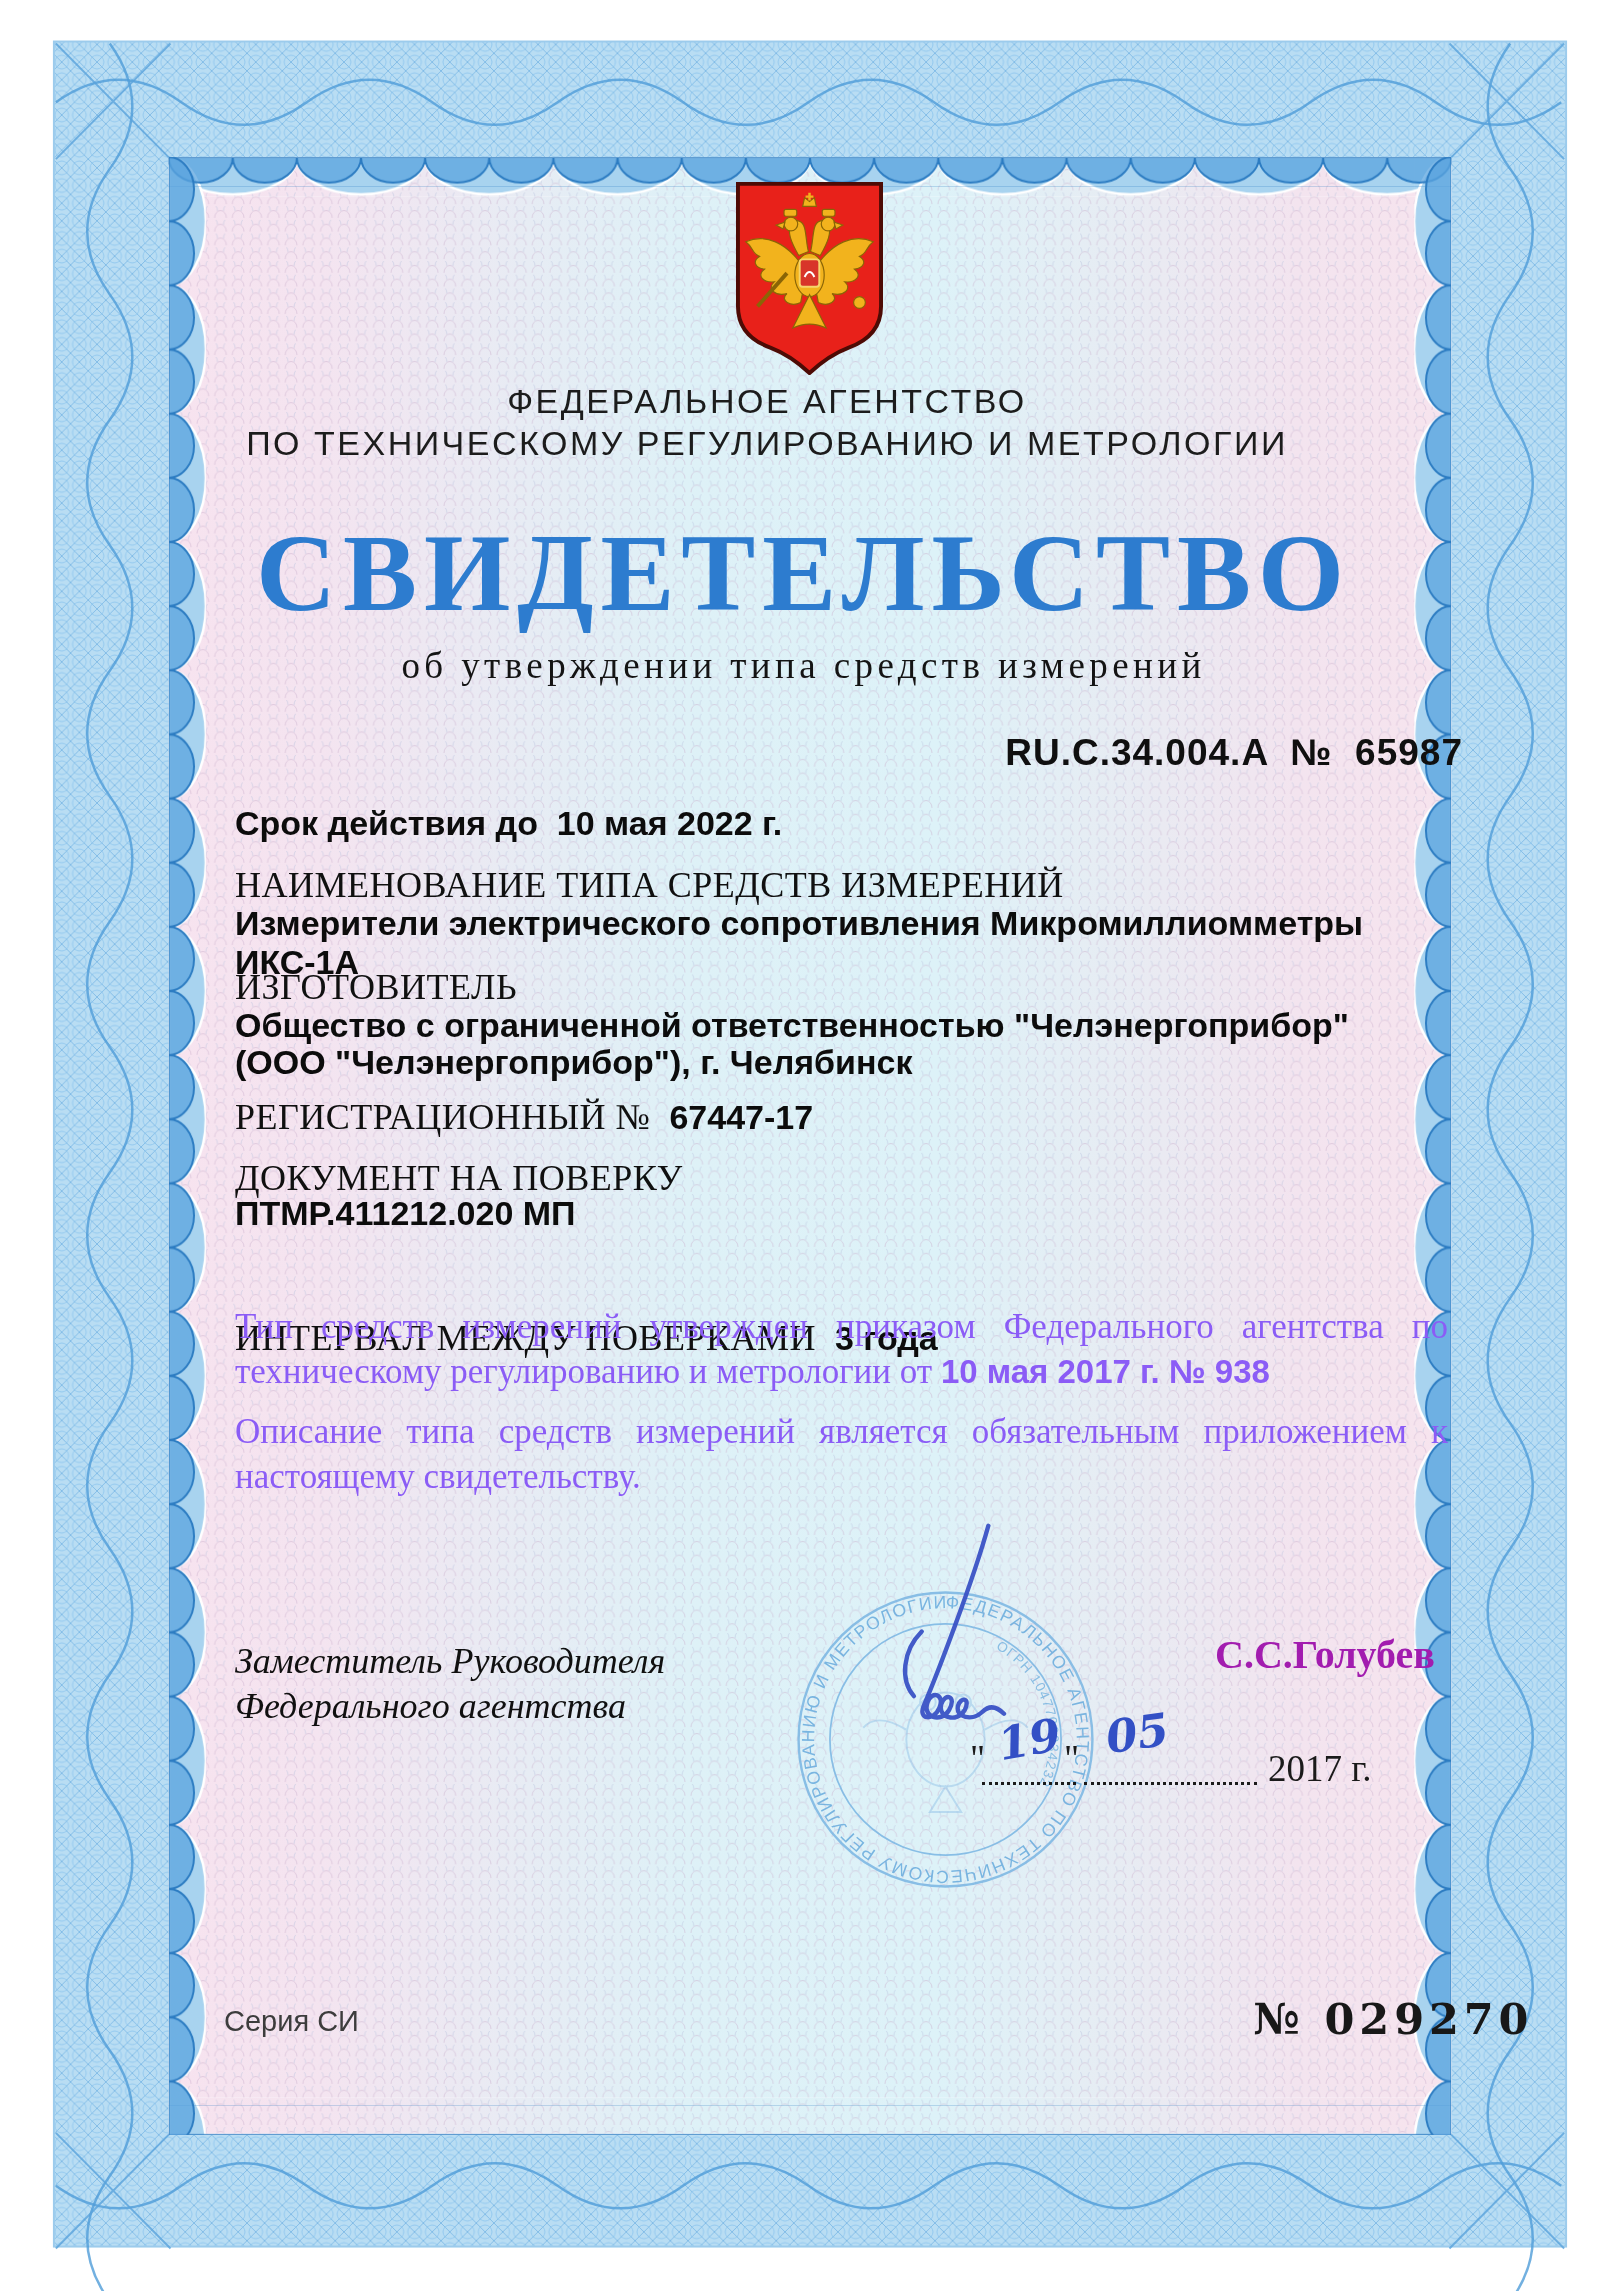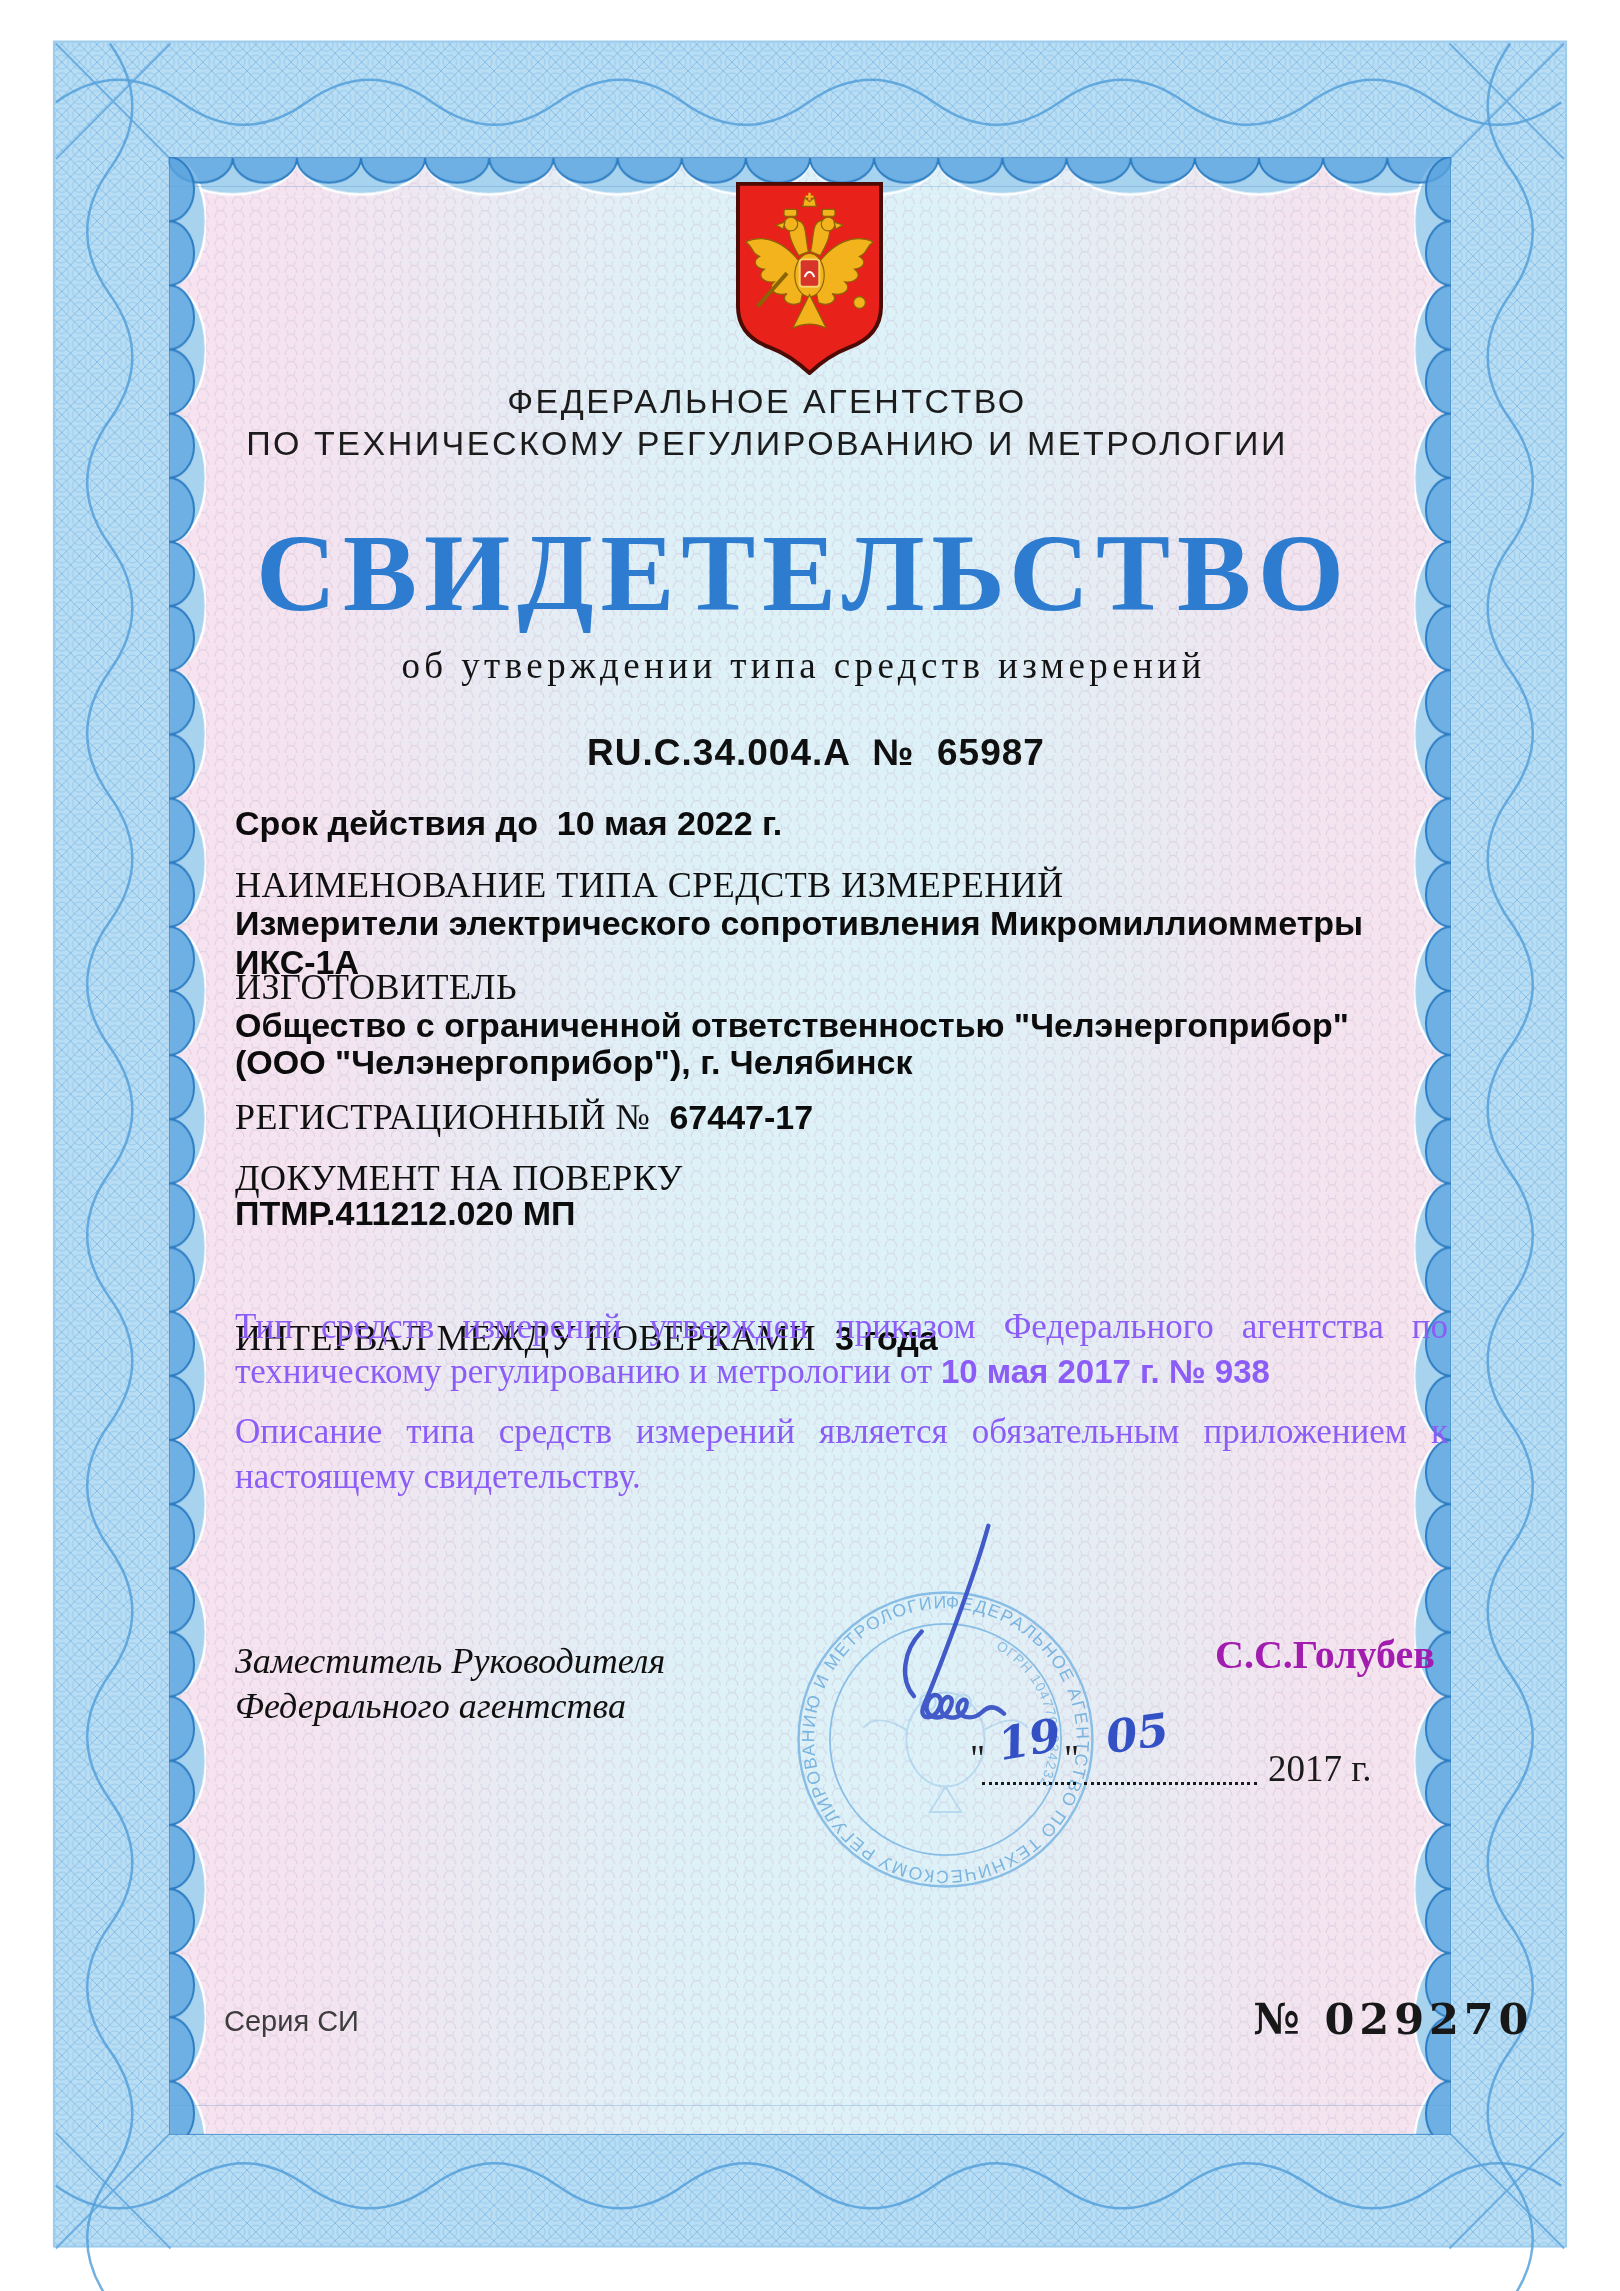--- a/index.html
+++ b/index.html
@@ -11,21 +11,21 @@
   .ws-pre{white-space:pre;}
 
   .agency{left:169px;top:0;width:1196px;font-family:"Liberation Sans","DejaVu Sans",sans-serif;
           font-size:34px;letter-spacing:2.5px;color:#1c1c1c;text-align:center;}
   .doc-title{left:98px;top:509px;width:1411px;text-align:center;
              font-family:"Liberation Serif","DejaVu Serif",serif;font-weight:bold;
              font-size:111px;letter-spacing:6.9px;}
   .doc-subtitle{left:98px;top:644px;width:1411px;text-align:center;
                 font-family:Liberation Serif, serif;
                 font-size:37px;letter-spacing:4.4px;color:#141414;}
-  .cert-number{left:169px;top:732px;width:1294px;text-align:center;
+  .cert-number{left:169px;top:732px;width:1294px;text-align:right;
                font-family:"Liberation Sans","DejaVu Sans",sans-serif;font-weight:bold;
                font-size:37px;letter-spacing:1px;color:#101010;}
   .line{left:235px;width:1213px;}
   .sans-b{font-family:"Liberation Sans","DejaVu Sans",sans-serif;font-weight:bold;font-size:34px;color:#0c0c0c;}
   .label{font-family:"Liberation Serif","DejaVu Serif",serif;font-size:36px;letter-spacing:0.5px;color:#101010;}
   .para{font-family:"Liberation Serif","DejaVu Serif",serif;font-size:35px;line-height:45px;
         text-align:justify;color:#8b5cf6;}
   .para .b{font-family:"Liberation Sans","DejaVu Sans",sans-serif;font-weight:bold;font-size:33px;}
   .sign-pos{font-family:"Liberation Serif","DejaVu Serif",serif;font-size:36px;line-height:45px;color:#101010;font-style:italic;}
   .sign-name{font-family:"Liberation Serif","DejaVu Serif",serif;font-size:40px;color:#a21caf;font-weight:bold;}

